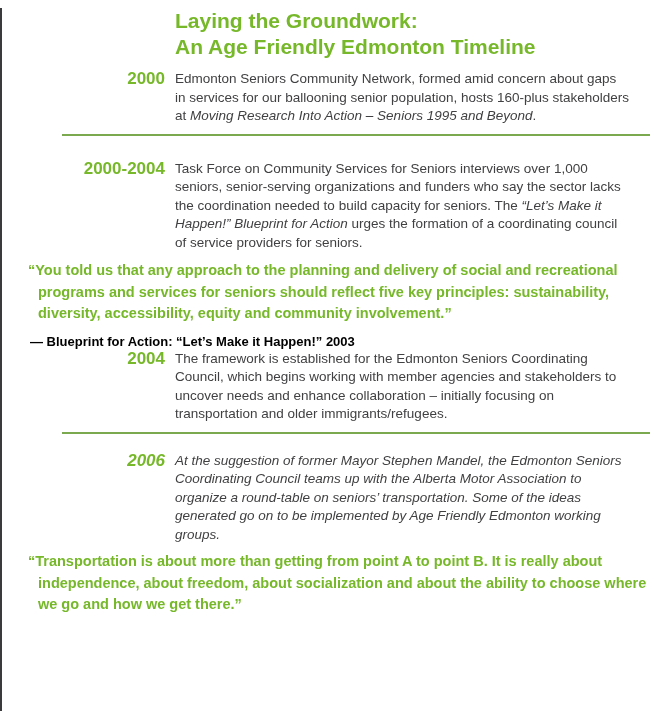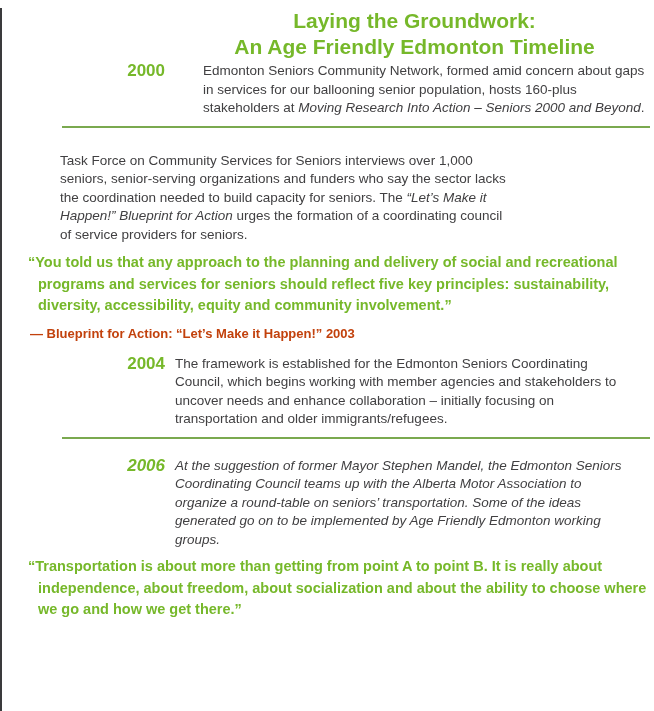--- a/index.html
+++ b/index.html
@@ -15,21 +15,20 @@
   .left-edge {
     position: absolute; left: 0; top: 0;
     width: 2px; height: 711px;
     background: #3a3a3c;
   }
   .title {
     margin: 8px 0 0 175px;
     font-size: 21px; line-height: 26px; font-weight: bold;
     color: #76b82a;
     white-space: pre-line;
-    text-align: center;
   }
   .intro {
     margin: 8px 0 0 175px;
     width: 470px;
     font-size: 13.5px; line-height: 18.5px; font-weight: bold;
     color: #2f88c8;
     white-space: pre-line;
   }
   .entry { display: flex; margin-left: 60px; }
   .entry .year {
@@ -42,58 +41,59 @@
     margin: 0; width: 455px;
     font-size: 13.5px; line-height: 18.5px;
     color: #414042;
   }
   .it { font-style: italic; }
   .divider {
     height: 2px; width: 588px;
     margin: 8px 0 0 62px;
     background: #7aa94f;
   }
-  .m-entry0 { margin-top: 2px; gap: 28px; }
+  .m-entry0 { margin-top: 10px; }
   .m-entry1 { margin-top: 24px; }
-  .m-entry2 { margin-top: 13px; }
+  .m-entry2 { }
   .m-entry3 { margin-top: 18px; font-style: italic; }
   .quote {
     margin: 8px 0 0 28px;
     width: 620px;
     padding-left: 10px; text-indent: -10px;
     font-size: 14.5px; line-height: 21.5px; font-weight: bold;
     color: #76b82a;
   }
   .quote.m-q2 { margin-top: 7px; }
   .attribution {
     margin: 8px 0 0 30px;
     font-size: 13px; line-height: 17px; font-weight: bold;
-    color: #c2410c;
+    color: #000000;
     white-space: nowrap;
   }
   .attribution.m-a2 { margin-top: 6px; }
 </style>
 </head>
 <body>
 
 <div class="page">
   <div class="left-edge"></div>
 
   <h1 class="title">Laying the Groundwork:
 An Age Friendly Edmonton Timeline</h1>
 
 
   <div class="entry m-entry0">
     <div class="year">2000</div>
-    <p class="body"><span>Edmonton Seniors Community Network, formed amid concern about gaps in services for our ballooning senior population, hosts 160-plus stakeholders at </span><span class="it">Moving Research Into Action – Seniors 2000 and Beyond</span><span>.</span></p>
+    <p class="body"><span>Edmonton Seniors Community Network, formed amid concern about gaps in services for our ballooning senior population, hosts 160-plus stakeholders at </span><span class="it">Moving Research Into Action – Seniors 1995 and Beyond</span><span>.</span></p>
   </div>
 
   <div class="divider"></div>
 
   <div class="entry m-entry1">
+    <div class="year">2000-2004</div>
     <p class="body"><span>Task Force on Community Services for Seniors interviews over 1,000 seniors, senior-serving organizations and funders who say the sector lacks the coordination needed to build capacity for seniors. The </span><span class="it">“Let’s Make it Happen!” Blueprint for Action</span><span> urges the formation of a coordinating council of service providers for seniors.</span></p>
   </div>
 
   <p class="quote">“You told us that any approach to the planning and delivery of social and recreational programs and services for seniors should reflect five key principles: sustainability, diversity, accessibility, equity and community involvement.”</p>
   <p class="attribution">— Blueprint for Action: “Let’s Make it Happen!” 2003</p>
 
   <div class="entry m-entry2">
     <div class="year">2004</div>
     <p class="body"><span>The framework is established for the Edmonton Seniors Coordinating Council, which begins working with member agencies and stakeholders to uncover needs and enhance collaboration – initially focusing on transportation and older immigrants/refugees.</span></p>
   </div>

